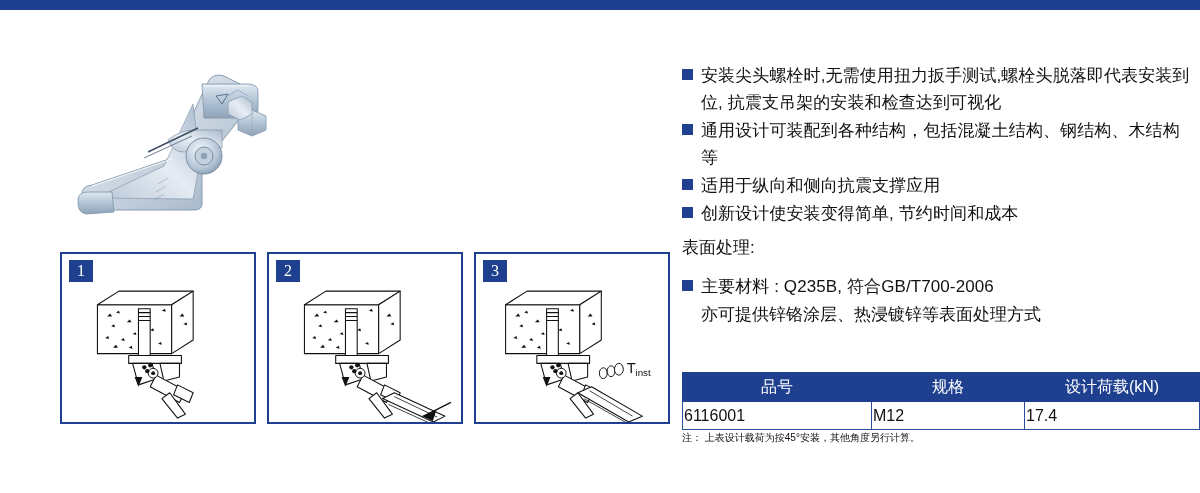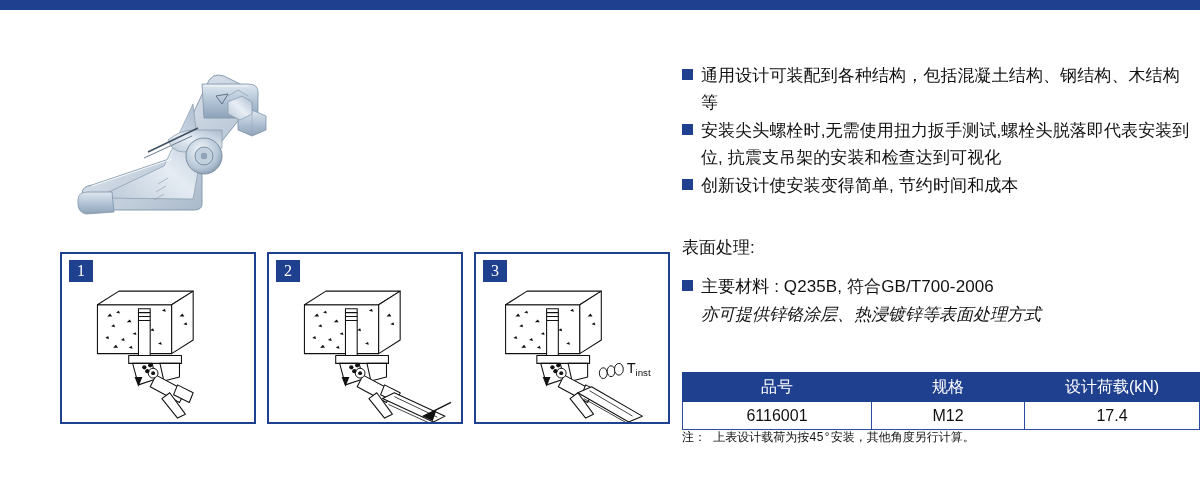--- a/index.html
+++ b/index.html
@@ -100,21 +100,20 @@
   #tech-specs {
     position: absolute;
     left: 682px; top: 273px;
     width: 512px;
   }
   .spec-extra {
     margin-left: 19px;
     font-size: 17px;
     line-height: 27px;
     color: #111111;
-    font-style: italic;
   }
 
   
   #spec-table {
     position: absolute;
     left: 682px; top: 372px;
     width: 508px;
     border-collapse: collapse;
     table-layout: fixed;
     border-radius: 19px;
@@ -127,29 +126,28 @@
     height: 26px;
     border: 1px solid #1f3f8f;
     text-align: center;
   }
   #spec-table td {
     background: #ffffff;
     color: #111111;
     font-size: 16px;
     height: 25px;
     border: 1px solid #2c4da0;
-    text-align: center;
+    text-align: left;
   }
   #table-note {
     position: absolute;
     left: 682px; top: 428px;
-    font-size: 12px;
+    font-size: 10px;
     line-height: 20px;
     color: #111111;
-    font-family: Liberation Mono, monospace;
   }
 </style>
 </head>
 <body>
 
 <div id="top-bar"></div>
 
 <div id="product-photo">
   <svg viewBox="0 0 232 184" xmlns="http://www.w3.org/2000/svg">
     <defs>
@@ -405,25 +403,29 @@
         <text x="154" y="122" font-family="Liberation Sans, sans-serif" font-size="15" fill="#111">T</text>
         <text x="163" y="125" font-family="Liberation Sans, sans-serif" font-size="10" fill="#111">inst</text>
       </svg>
     </div>
   </div>
 </div>
 
 <div id="features">
   <div class="feature-row">
     <span class="bullet-sq"></span>
-    <span class="feature-text">通用设计可装配到各种结构，包括混凝土结构、钢结构、木结构等</span>
+    <span class="feature-text">安装尖头螺栓时,无需使用扭力扳手测试,螺栓头脱落即代表安装到位, 抗震支吊架的安装和检查达到可视化</span>
   </div>
   <div class="feature-row">
     <span class="bullet-sq"></span>
-    <span class="feature-text">安装尖头螺栓时,无需使用扭力扳手测试,螺栓头脱落即代表安装到位, 抗震支吊架的安装和检查达到可视化</span>
+    <span class="feature-text">通用设计可装配到各种结构，包括混凝土结构、钢结构、木结构等</span>
+  </div>
+  <div class="feature-row">
+    <span class="bullet-sq"></span>
+    <span class="feature-text">适用于纵向和侧向抗震支撑应用</span>
   </div>
   <div class="feature-row">
     <span class="bullet-sq"></span>
     <span class="feature-text">创新设计使安装变得简单, 节约时间和成本</span>
   </div>
 </div>
 
 <div id="tech-heading">表面处理:</div>
 
 <div id="tech-specs">

